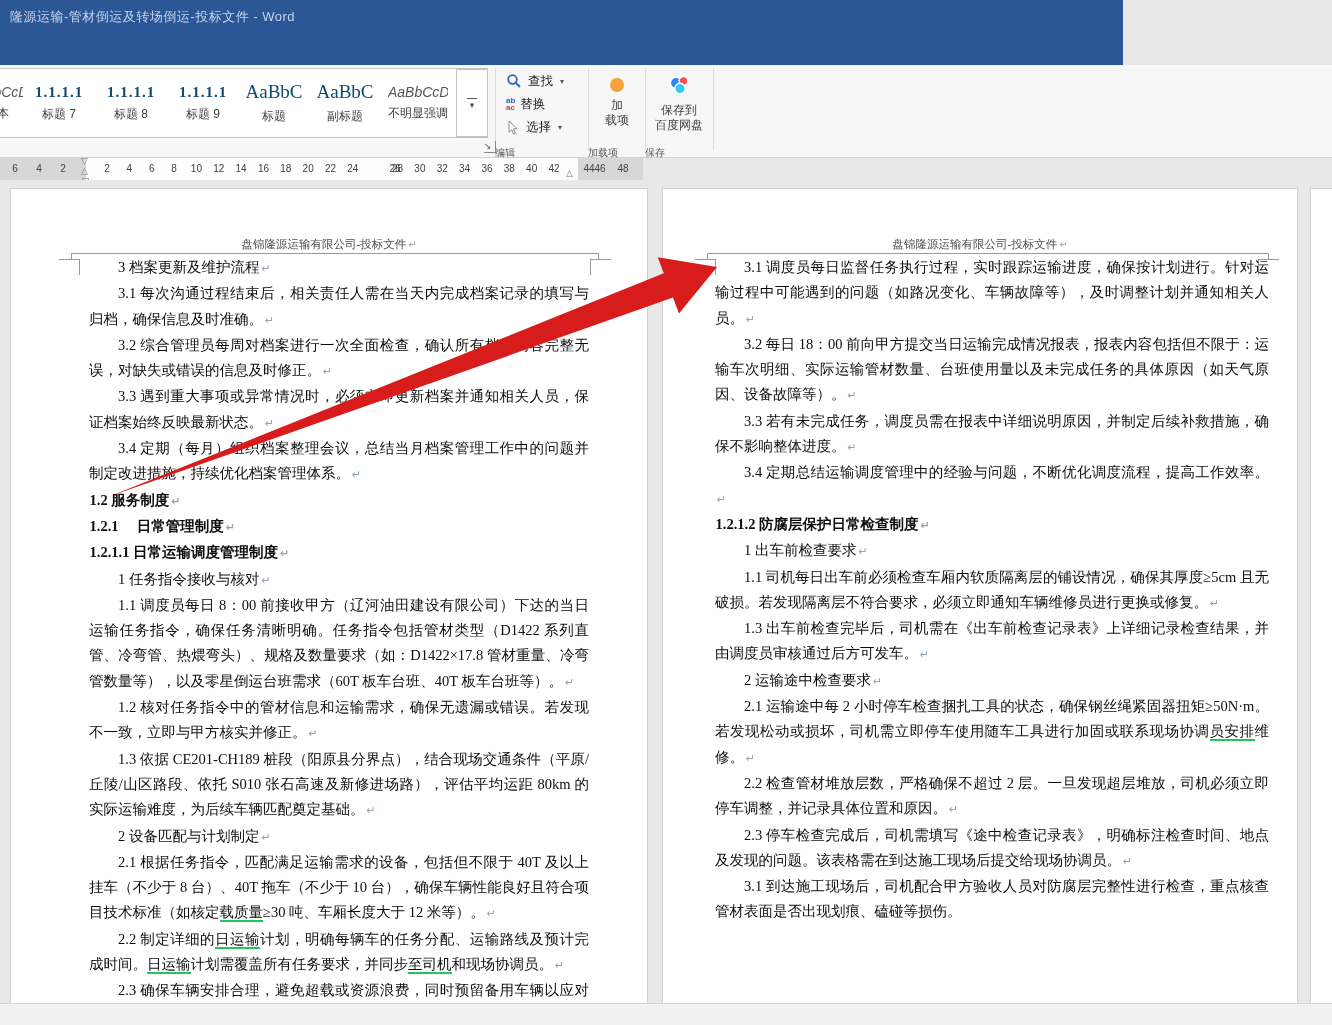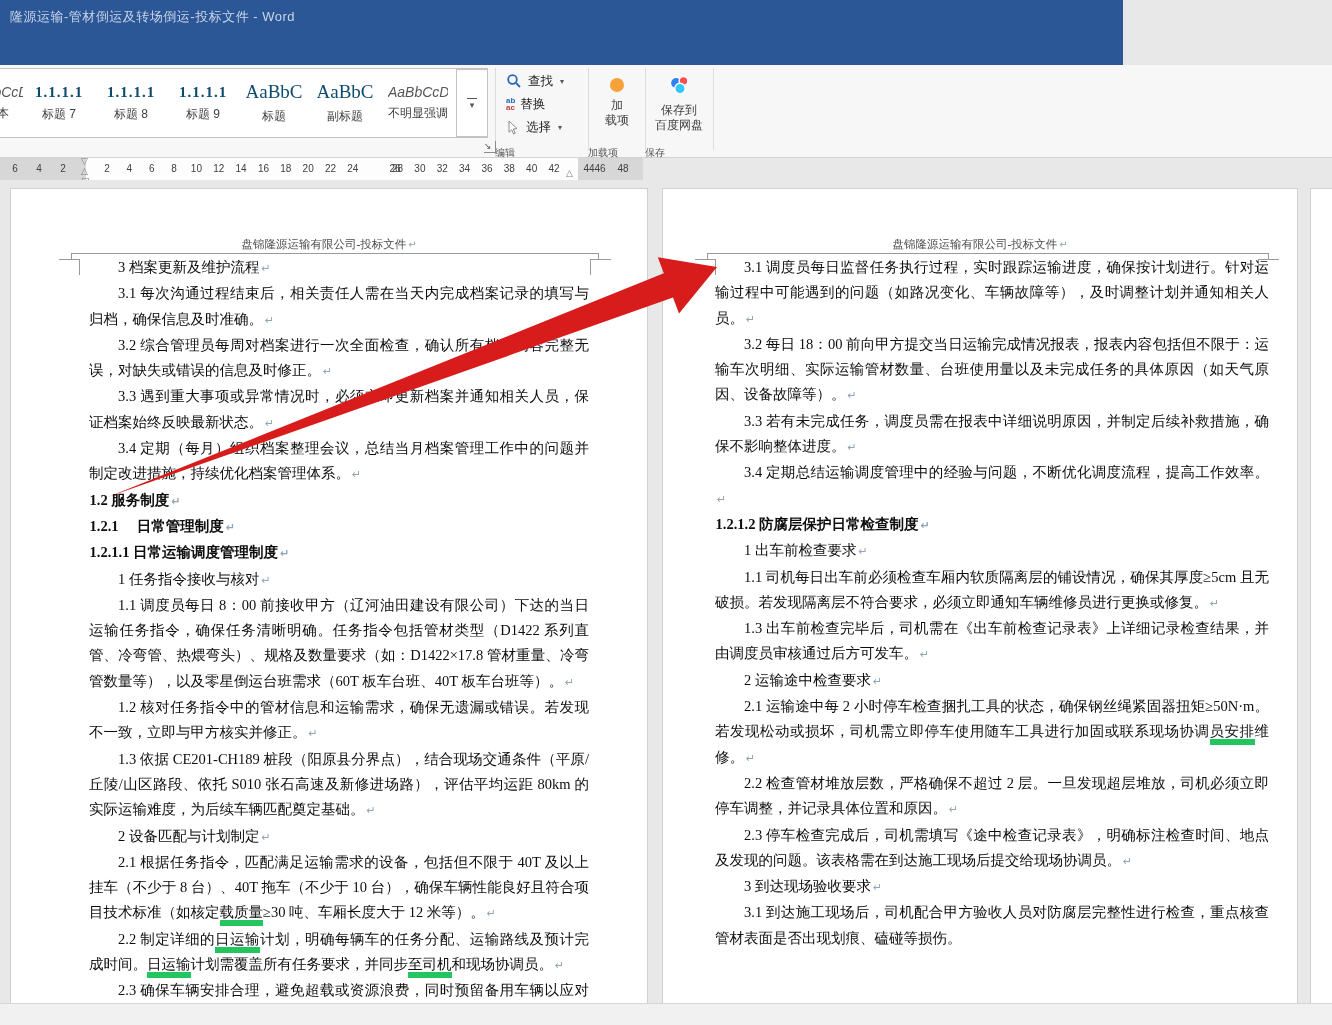--- a/index.html
+++ b/index.html
@@ -50,21 +50,21 @@
   .hline:before,.hline:after{content:"";position:absolute;top:0;width:1px;height:6px;background:#9a9a9a;}
   .hline:before{left:0;} .hline:after{right:0;}
   .crop{position:absolute;width:20px;height:15px;}
   .crop.cl{border-top:1px solid #9a9a9a;border-right:1px solid #9a9a9a;}
   .crop.cr{border-top:1px solid #9a9a9a;border-left:1px solid #9a9a9a;}
   .content{position:absolute;overflow:hidden;
     font-family:"Liberation Serif","DejaVu Serif",serif;color:#0d0d0d;}
   .para{margin:0;font-size:14.5px;line-height:25.3px;text-align:justify;text-indent:2em;}
   .para.h{font-weight:bold;text-indent:0;margin-left:-14px;}
   .pmark{color:#90a4b6;font-size:11px;margin-left:2px;font-family:"DejaVu Sans",sans-serif;}
-  .u-blue{border-bottom:6px solid #22c55e;}
+  .u-blue{border-bottom:2px solid #22c55e;}
   
   .arrow-svg{position:absolute;left:0;top:0;width:1332px;height:1025px;pointer-events:none;z-index:50;}
   
   .statusbar{position:absolute;left:0;top:1003px;width:1332px;height:22px;background:#f1f1f1;border-top:1px solid #d6d6d6;}
 </style>
 </head>
 <body>
 
 <div class="titlebar">
   <span class="title">隆源运输-管材倒运及转场倒运-投标文件  -  Word</span>
@@ -240,21 +240,20 @@
         <p class="para body">3.3 若有未完成任务，调度员需在报表中详细说明原因，并制定后续补救措施，确保不影响整体进度。<span class="pmark">↵</span></p>
         <p class="para body">3.4  定期总结运输调度管理中的经验与问题，不断优化调度流程，提高工作效率。<span class="pmark">↵</span></p>
         <p class="para h">.2.1.2.1.2 防腐层保护日常检查制度<span class="pmark">↵</span></p>
         <p class="para body">1 出车前检查要求<span class="pmark">↵</span></p>
         <p class="para body">1.1 司机每日出车前必须检查车厢内软质隔离层的铺设情况，确保其厚度≥5cm 且无破损。若发现隔离层不符合要求，必须立即通知车辆维修员进行更换或修复。<span class="pmark">↵</span></p>
         <p class="para body">1.3 出车前检查完毕后，司机需在《出车前检查记录表》上详细记录检查结果，并由调度员审核通过后方可发车。<span class="pmark">↵</span></p>
         <p class="para body">2 运输途中检查要求<span class="pmark">↵</span></p>
         <p class="para body">2.1 运输途中每 2 小时停车检查捆扎工具的状态，确保钢丝绳紧固器扭矩≥50N·m。若发现松动或损坏，司机需立即停车使用随车工具进行加固或联系现场协调<span class="u-blue">员安排</span>维修。<span class="pmark">↵</span></p>
         <p class="para body">2.2  检查管材堆放层数，严格确保不超过 2 层。一旦发现超层堆放，司机必须立即停车调整，并记录具体位置和原因。<span class="pmark">↵</span></p>
         <p class="para body">2.3  停车检查完成后，司机需填写《途中检查记录表》，明确标注检查时间、地点及发现的问题。该表格需在到达施工现场后提交给现场协调员。<span class="pmark">↵</span></p>
-        <p class="para body">3 到达现场验收要求<span class="pmark">↵</span></p>
         <p class="para body">3.1 到达施工现场后，司机配合甲方验收人员对防腐层完整性进行检查，重点核查管材表面是否出现划痕、磕碰等损伤。</p>
       </div>
   </div>
 
   <div class="page p-sliver"></div>
 </div>
 
 <svg class="arrow-svg">
   <polygon id="arrow-poly" points="108,497 663.8,273.2 657.8,257.3 717,267 679,313.5 673,297.6" fill="#d81c1c"></polygon>
 </svg>

